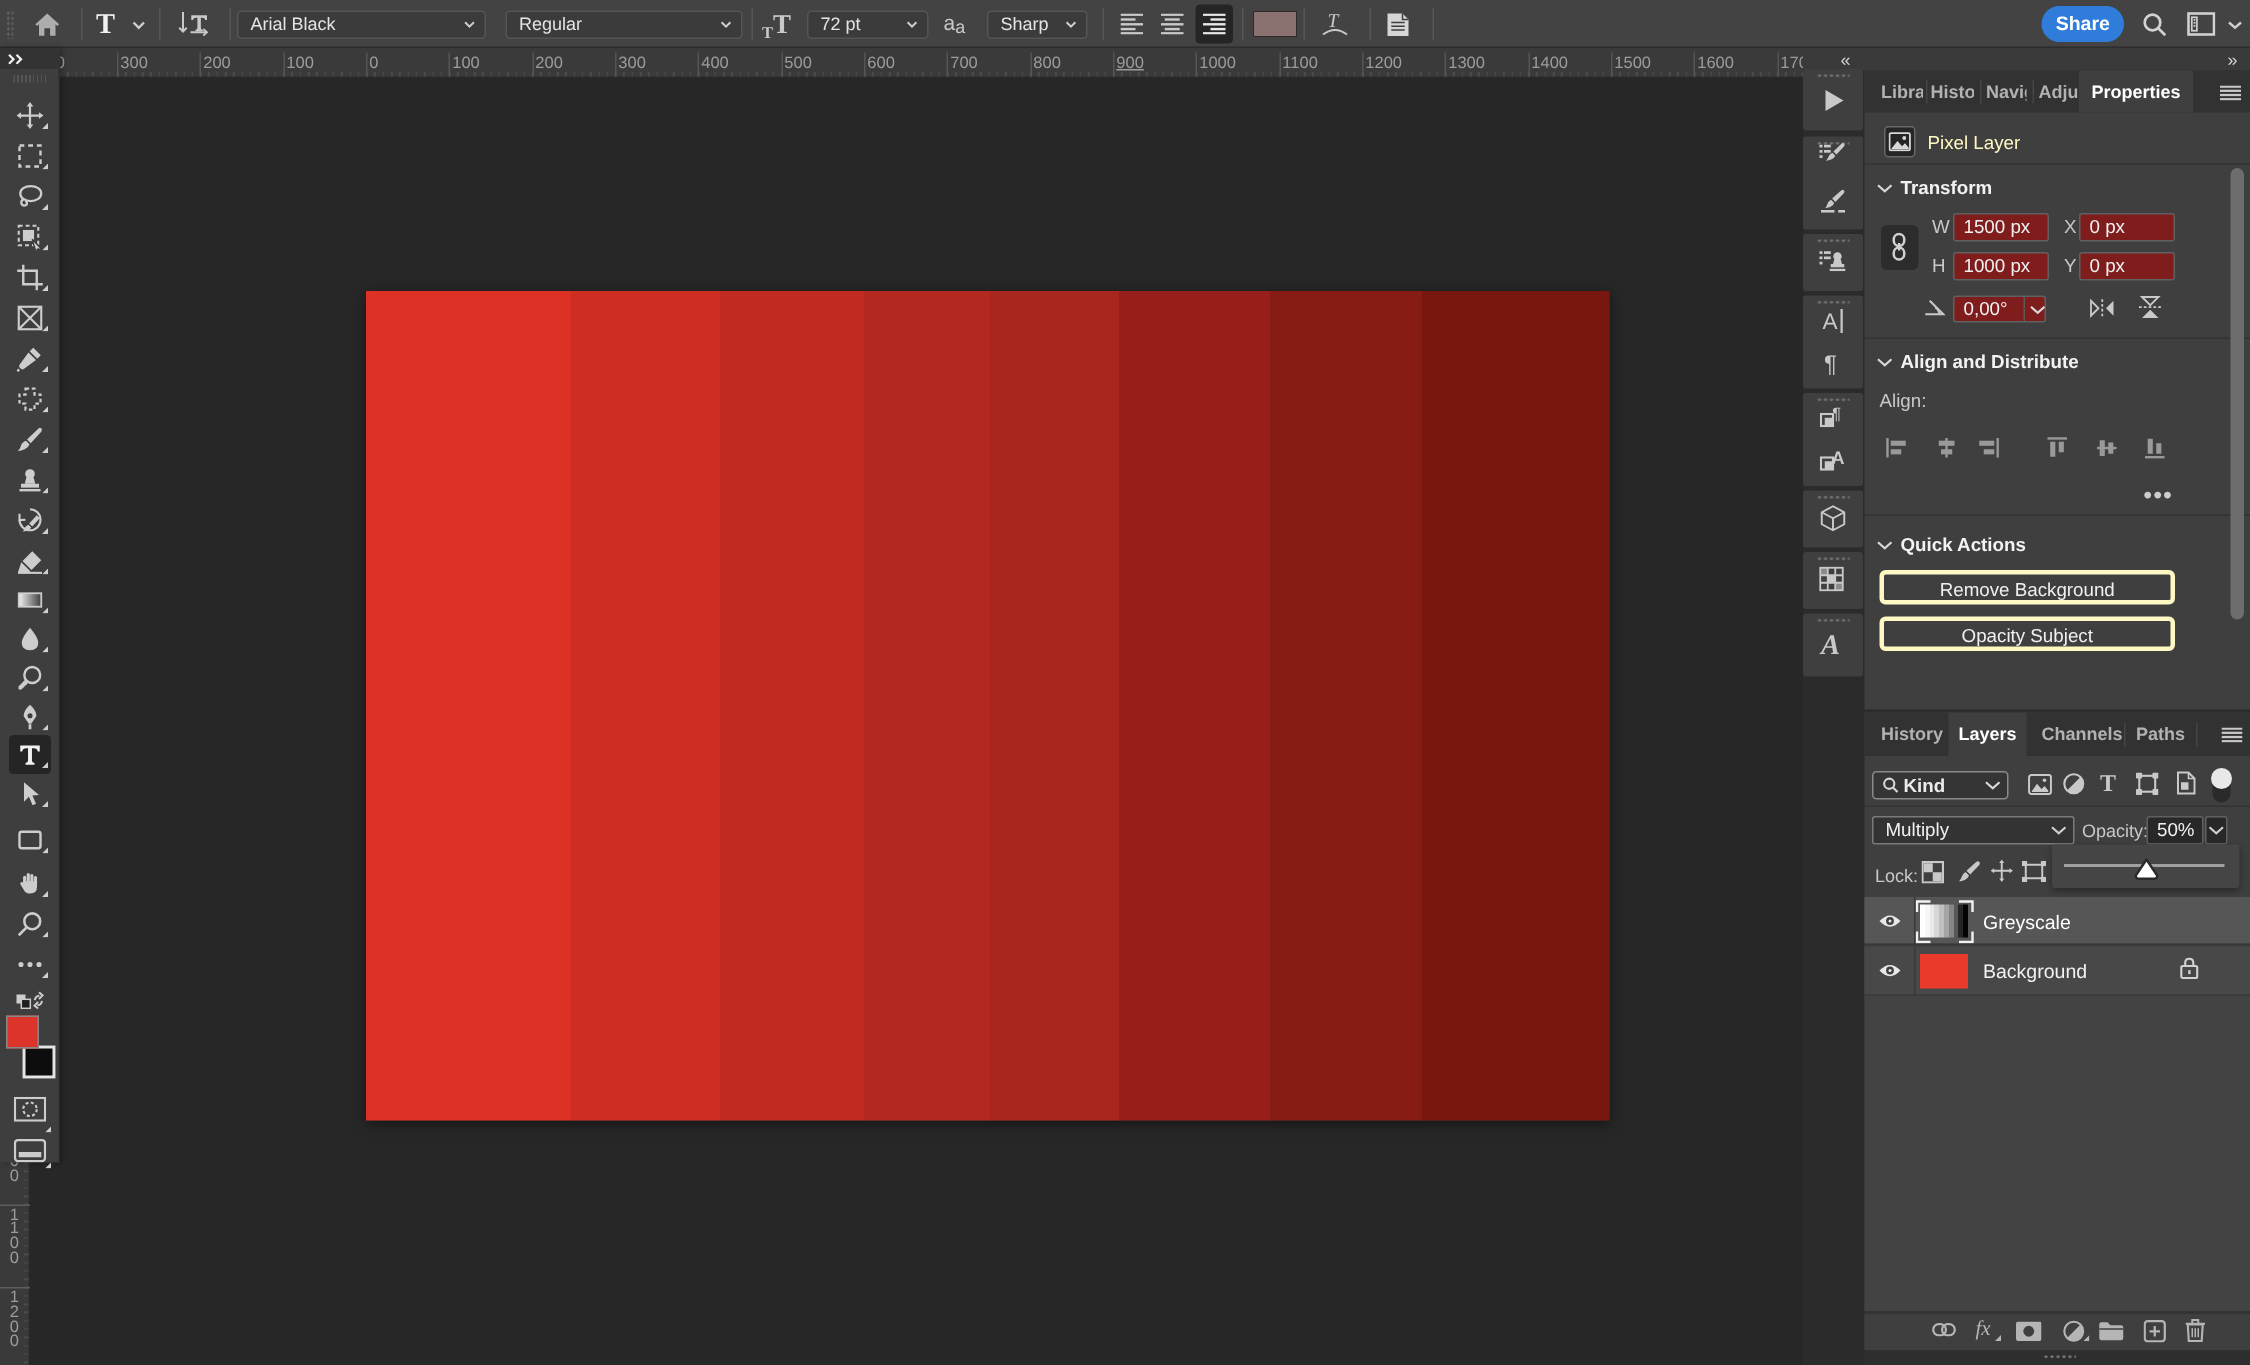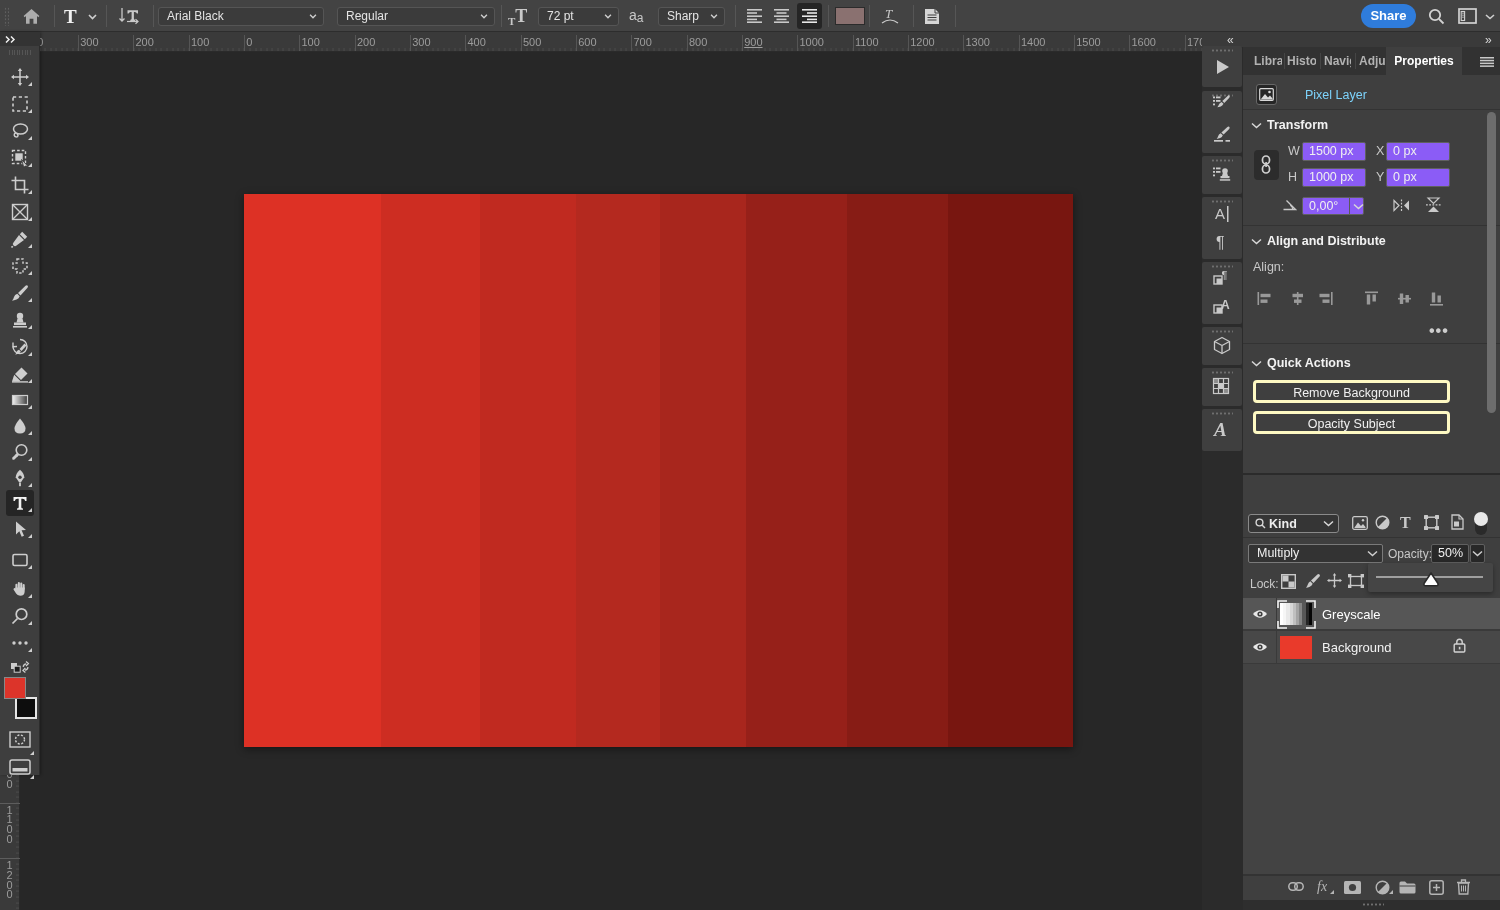--- a/index.html
+++ b/index.html
@@ -53,21 +53,21 @@
   .dots-h { position:absolute; height:3px; background-image:radial-gradient(circle, #6f6f6f 1px, transparent 1.2px); background-size:4px 3px; }
 
   
   #dock { position:absolute; left:1202px; top:32px; width:298px; height:878px; background:#2b2b2b; }
   #dockhead { position:absolute; left:0; top:0; width:298px; height:15px; background:#3a3a3a; }
   .panel { position:absolute; left:41px; width:257px; background:#3f3f3f; }
   .tabbar { position:absolute; left:0; top:0; width:100%; height:28px; background:#323232; }
   .tab { position:absolute; top:0; height:28px; font-size:12px; font-weight:bold; color:#b2b2b2; line-height:28px; overflow:hidden; white-space:nowrap; }
   .tab.active { background:#3f3f3f; color:#ffffff; text-align:center; }
   .tsep { position:absolute; top:6px; width:1px; height:16px; background:#454545; }
-  .field { position:absolute; background:#8b5cf6; border:1px solid #606060; border-radius:2px; color:#f0f0f0; font-size:12.5px; }
+  .field { position:absolute; background:#7f1d1d; border:1px solid #606060; border-radius:2px; color:#f0f0f0; font-size:12.5px; }
   .seclabel { font-weight:bold; color:#f2f2f2; font-size:12.5px; position:absolute; }
   .lbl { position:absolute; color:#c8c8c8; font-size:12.5px; }
   .qbtn { position:absolute; left:10px; width:197px; height:23px; border:3px solid #fef9c3; border-radius:4px;
      color:#f0f0f0; font-size:12.5px; text-align:center; line-height:21px; }
   .divider { position:absolute; left:0; width:100%; height:1px; background:#333333; }
 </style>
 </head>
 <body>
 
 <div id="canvasimg"></div>
@@ -623,21 +623,21 @@
             <rect y="8.4" width="14" height="1.5"></rect>
           </g>
         </svg>
   </div>
   <div class="abs" style="left:13px;top:37px;width:21px;height:21px;background:#262626;border:1px solid #686868;border-radius:3px;"></div>
   <svg class="abs" style="left:16px;top:41px;" width="15" height="13" viewBox="0 0 15 13">
         <rect x="0.7" y="0.7" width="13.6" height="11.6" rx="1" fill="none" stroke="#d8d8d8" stroke-width="1.2"></rect>
         <circle cx="10.5" cy="4" r="1.3" fill="#d8d8d8"></circle>
         <path d="M2 11 L6 6 L9 9.5 L11 7.5 L13.5 10.5 V11.5 H2 Z" fill="#d8d8d8"></path>
       </svg>
-  <div class="lbl" style="left:42px;top:41px;color:#7dd3fc;margin-left:20px;">Pixel Layer</div>
+  <div class="lbl" style="left:42px;top:41px;color:#fef9c3;">Pixel Layer</div>
   <div class="divider" style="top:61.5px;"></div>
   <svg class="abs" width="11" height="7" viewBox="0 0 11 7" style="left:8px;top:75px;">
         <path d="M1 1.5 L5.5 5.5 L10 1.5" stroke="#d8d8d8" stroke-width="1.5" fill="none"></path>
       </svg>
   <div class="seclabel" style="left:24px;top:71px;">Transform</div>
   <div class="abs" style="left:10.5px;top:102.5px;width:25px;height:30px;background:#2c2c2c;border-radius:4px;"></div>
   <svg class="abs" style="left:16px;top:108px;" width="14" height="19" viewBox="0 0 14 19">
         <g fill="none" stroke="#d0d0d0" stroke-width="1.7">
           <rect x="3.5" y="1" width="7" height="8" rx="3.5"></rect>
           <rect x="3.5" y="10" width="7" height="8" rx="3.5"></rect>
@@ -711,20 +711,36 @@
   <div class="divider" style="top:296px;"></div>
   <svg class="abs" width="11" height="7" viewBox="0 0 11 7" style="left:8px;top:313px;">
         <path d="M1 1.5 L5.5 5.5 L10 1.5" stroke="#d8d8d8" stroke-width="1.5" fill="none"></path>
       </svg>
   <div class="seclabel" style="left:24px;top:309px;">Quick Actions</div>
   <div class="qbtn" style="top:332.5px;">Remove Background</div>
   <div class="qbtn" style="top:363.5px;">Opacity Subject</div>
   <div class="abs" style="left:243.5px;top:65px;width:9px;height:301px;background:#6d6d6d;border-radius:4.5px;"></div>
 </div>
   <div class="panel" id="layers" style="top:443px; height:425px;">
+  <div class="tabbar" style="height:29px;">
+  <div class="tab" style="left:11px;width:44px;line-height:29px;font-size:12px;">History</div>
+  <div class="tab active" style="left:56px;width:52px;line-height:29px;height:29px;font-size:12px;">Layers</div>
+  <div class="tab" style="left:118px;width:54px;line-height:29px;font-size:12px;">Channels</div>
+  <div class="tab" style="left:181px;width:34px;line-height:29px;font-size:12px;">Paths</div>
+  <div class="tsep" style="left:172.5px;top:7px;"></div>
+  <div class="tsep" style="left:221px;top:7px;"></div>
+  <svg class="abs" style="left:238px;top:10px;" width="14" height="10" viewBox="0 0 14 10">
+          <g fill="#c9c9c9">
+            <rect y="0" width="14" height="1.5"></rect>
+            <rect y="2.8" width="14" height="1.5"></rect>
+            <rect y="5.6" width="14" height="1.5"></rect>
+            <rect y="8.4" width="14" height="1.5"></rect>
+          </g>
+        </svg>
+  </div>
   <div class="abs" style="left:5px;top:39px;width:91px;height:19px;background:#353535;border:1px solid #8a8a8a;border-radius:3px;"></div>
   <svg class="abs" style="left:12px;top:43px;" width="11" height="11" viewBox="0 0 11 11">
         <circle cx="4.5" cy="4.5" r="3.4" fill="none" stroke="#d8d8d8" stroke-width="1.4"></circle>
         <path d="M7 7 L10 10" stroke="#d8d8d8" stroke-width="1.4"></path>
       </svg>
   <div class="abs" style="left:26px;top:42px;color:#ececec;font-size:12.5px;font-weight:bold;">Kind</div>
   <svg class="abs" width="11" height="7" viewBox="0 0 11 7" style="left:80px;top:45px;">
         <path d="M1 1.5 L5.5 5.5 L10 1.5" stroke="#d8d8d8" stroke-width="1.5" fill="none"></path>
       </svg>
   <svg class="abs" style="left:109px;top:41px;" width="16" height="14" viewBox="0 0 16 14">

